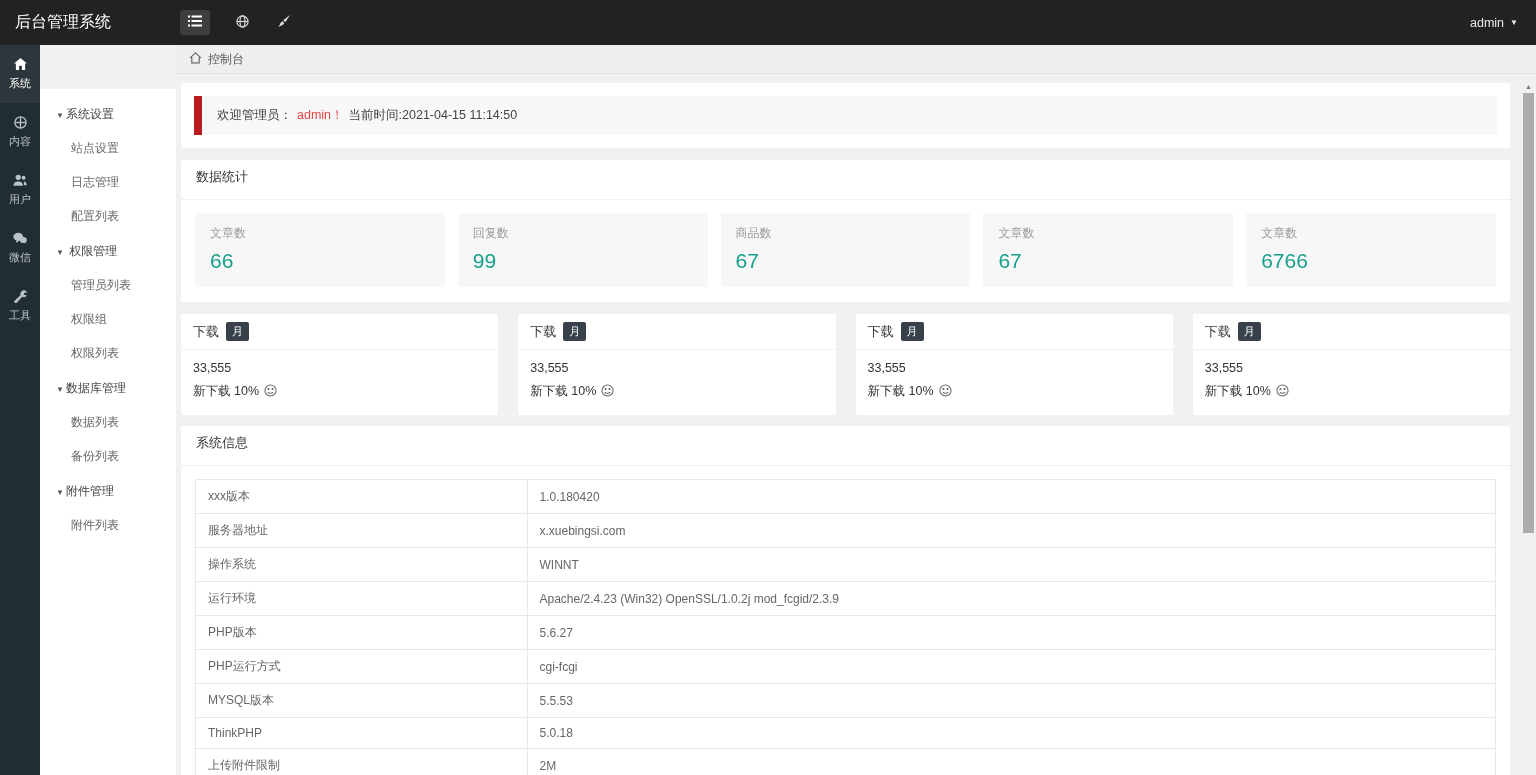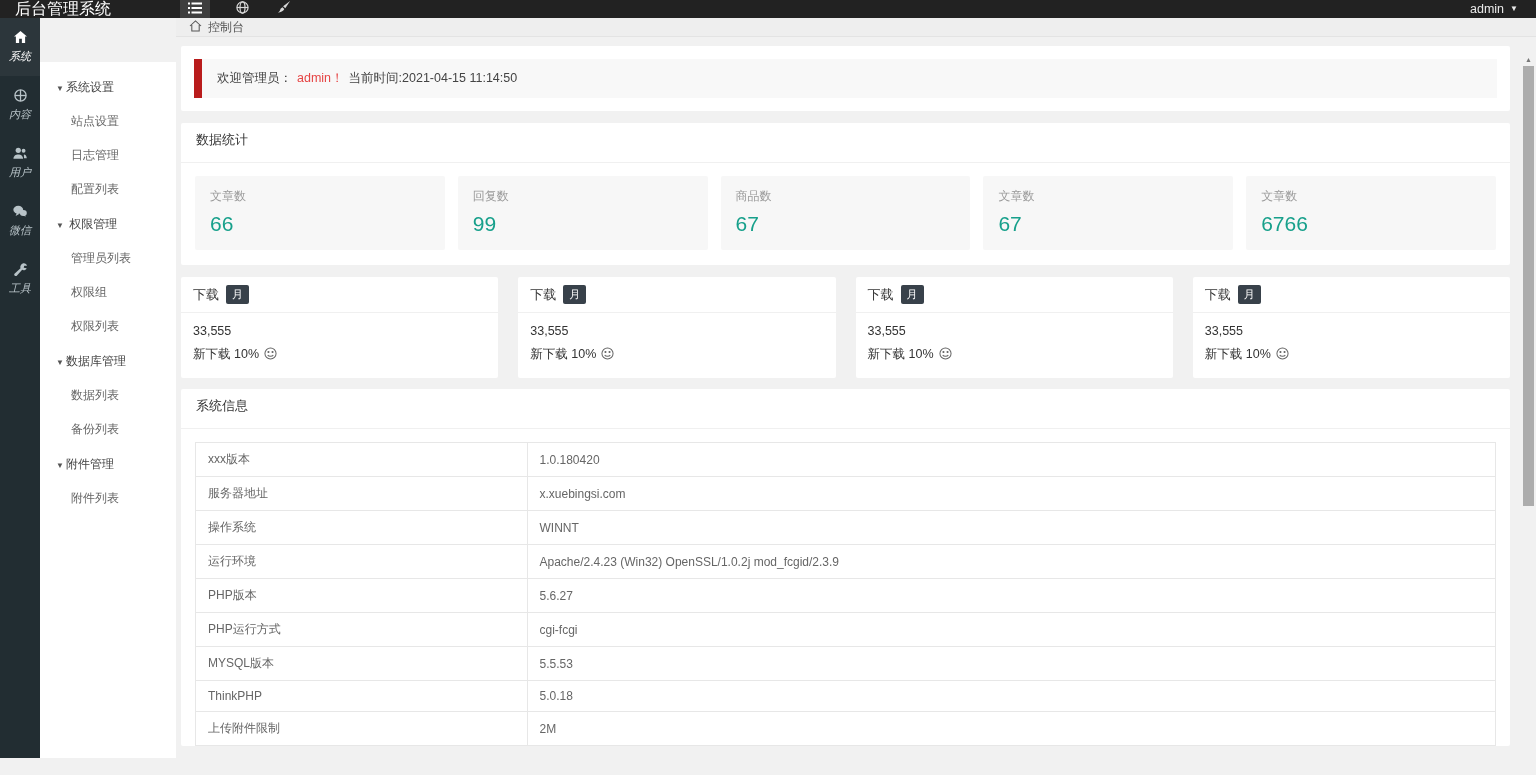--- a/index.html
+++ b/index.html
@@ -1,46 +1,46 @@
 <!DOCTYPE html>
 <html><head>
 <meta charset="utf-8">
 <style>
   * { margin:0; padding:0; box-sizing:border-box; }
   html,body { width:1536px; height:775px; overflow:hidden;
     font-family:"Liberation Sans", sans-serif; background:#f1f1f1; }
   button { font-family:inherit; cursor:pointer; }
 
   
-  .topbar { height:18px; background:#222222; display:flex; align-items:center; }
+  .topbar { height:45px; background:#222222; display:flex; align-items:center; }
   .brand { width:180px; padding-left:15px; color:#ffffff; font-size:16px; flex:none; }
   .tb-toggle { width:30px; height:25px; background:#3e3e3e; border:none; border-radius:3px;
     color:#fff; display:flex; align-items:center; justify-content:center; margin-right:26px; }
   .tb-iconbtn { background:none; border:none; color:#d9d9d9; margin-right:28px;
     display:flex; align-items:center; }
   .user-menu { margin-left:auto; padding-right:18px; color:#e9e9e9; font-size:12.5px;
     display:flex; align-items:center; gap:6px; cursor:pointer; }
   .caret-glyph { font-size:8px; line-height:1; }
 
   
   .layout { display:flex; height:740px; }
 
   .rail { width:40px; background:#222d32; flex:none; }
-  .rail-item { padding:13px 0 12px; text-align:center; color:#b8c3c8; font-size:11px; cursor:pointer;font-style:italic; }
+  .rail-item { padding:13px 0 12px; text-align:center; color:#b8c3c8; font-size:11px; cursor:pointer; }
   .rail-item.active { background:#2c363b; color:#ffffff; }
   .ri-icon { display:block; height:15px; margin-bottom:3px; }
   .ri-icon svg { vertical-align:top; }
 
   .submenu { width:136px; background:#ffffff; flex:none; padding-top:8px; font-size:12px;margin-top:44px; }
   .menu-group-header { padding:9px 0 9px 16px; color:#444; cursor:pointer; white-space:nowrap; }
   .menu-group-header .caret-glyph { font-size:8px; color:#555; margin-right:2px; }
   .menu-item { padding:8px 0 9px 31px; color:#666; cursor:pointer; white-space:nowrap; }
 
   .main { flex:1; background:#f1f1f1; position:relative; overflow:hidden; }
-  .breadcrumb { height:19px; background:#eeeeee; border-bottom:1px solid #e3e3e3;
+  .breadcrumb { height:29px; background:#eeeeee; border-bottom:1px solid #e3e3e3;
     display:flex; align-items:center; gap:6px; padding-left:13px; font-size:12px; color:#555; }
   .breadcrumb svg { color:#555; }
   .content { padding:9px 26px 20px 5px; }
 
   .panel { background:#ffffff; border-radius:2px; margin-bottom:12px; }
   .panel-header { padding:8px 15px 13px; font-size:13px; color:#333; border-bottom:1px solid #f0f0f0; }
 
   
   .welcome-panel { padding:13px; }
   .alert { border-left:8px solid #b91c1c; background:#f8f8f8; padding:11px 15px;

